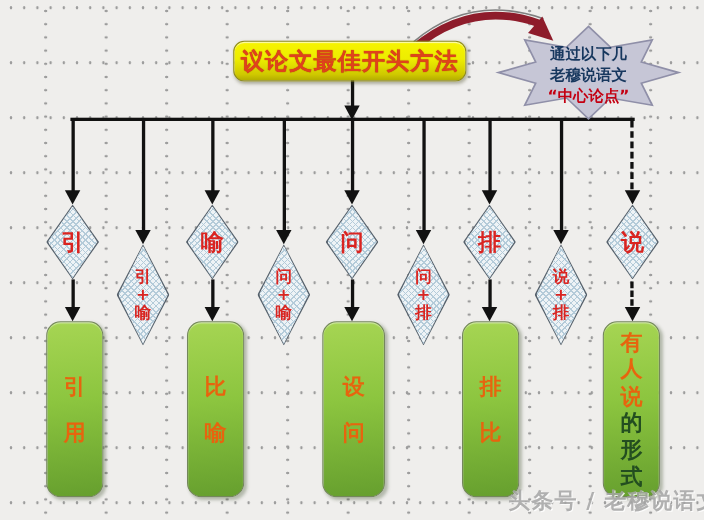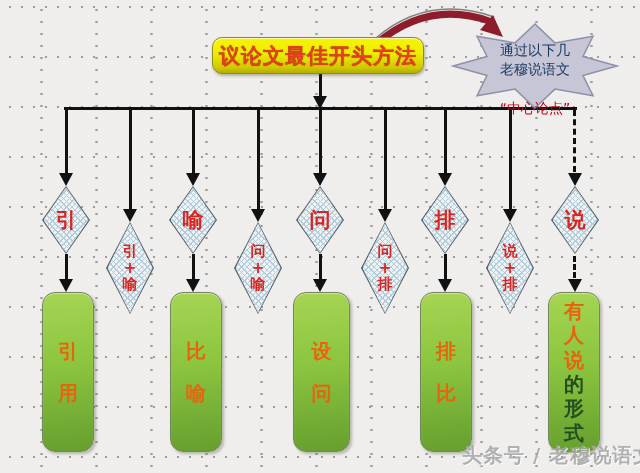--- a/index.html
+++ b/index.html
@@ -27,24 +27,24 @@
     border:1px solid #8f8c1e;border-radius:10px;
     box-shadow:1px 2px 3px rgba(60,60,20,.35), inset 0 1px 1px rgba(255,255,255,.7);
     display:flex;align-items:center;justify-content:center;
     font-size:21px;font-weight:bold;color:#e0421c;letter-spacing:1px;
     text-shadow:0 0 1px #a32a08;
     z-index:3;white-space:nowrap;
   }
   
   .starText{
     position:absolute;left:469px;top:41px;width:132px;z-index:3;
-    text-align:center;font-size:14px;font-weight:normal;line-height:1.35;
+    text-align:center;font-size:14px;font-weight:bold;line-height:1.35;
     color:#17375e;
   }
-  .starText .accent{color:#c40012;margin-top:20px;}
+  .starText .accent{color:#c40012;}
   
   .diamond{position:absolute;z-index:2;
     background:#55606b;
     -webkit-clip-path:polygon(50% 0,100% 50%,50% 100%,0 50%);
     clip-path:polygon(50% 0,100% 50%,50% 100%,0 50%);}
   .diamond .fill{position:absolute;left:1.5px;top:1.5px;right:1.5px;bottom:1.5px;
     -webkit-clip-path:polygon(50% 0,100% 50%,50% 100%,0 50%);
     clip-path:polygon(50% 0,100% 50%,50% 100%,0 50%);
     background-color:#eef3f6;
     background-image:

